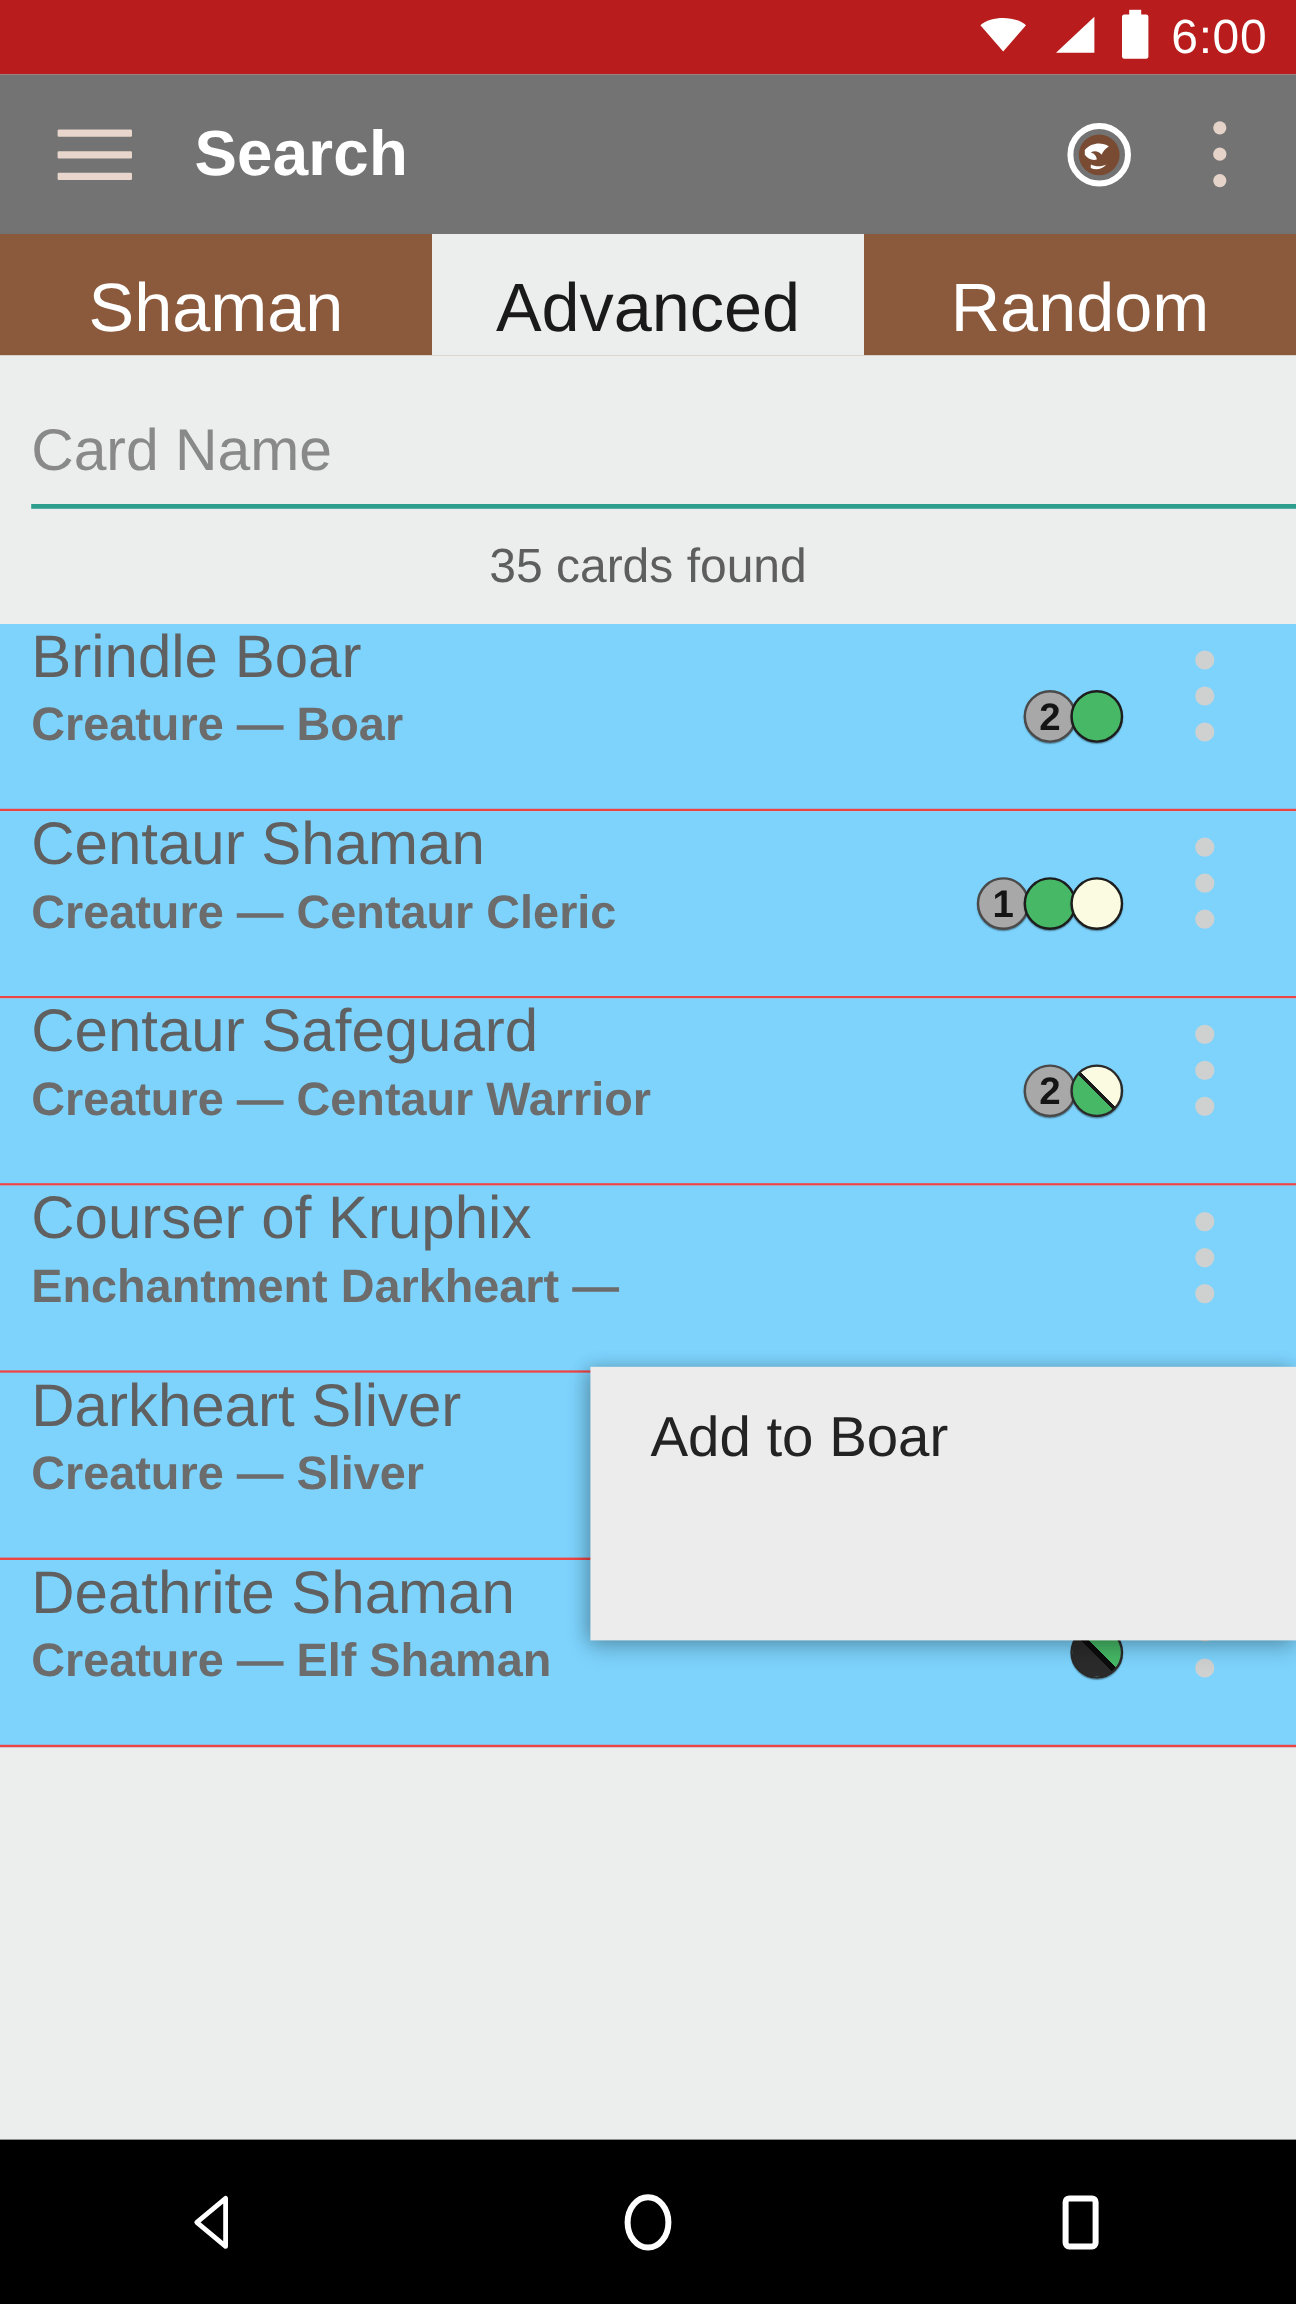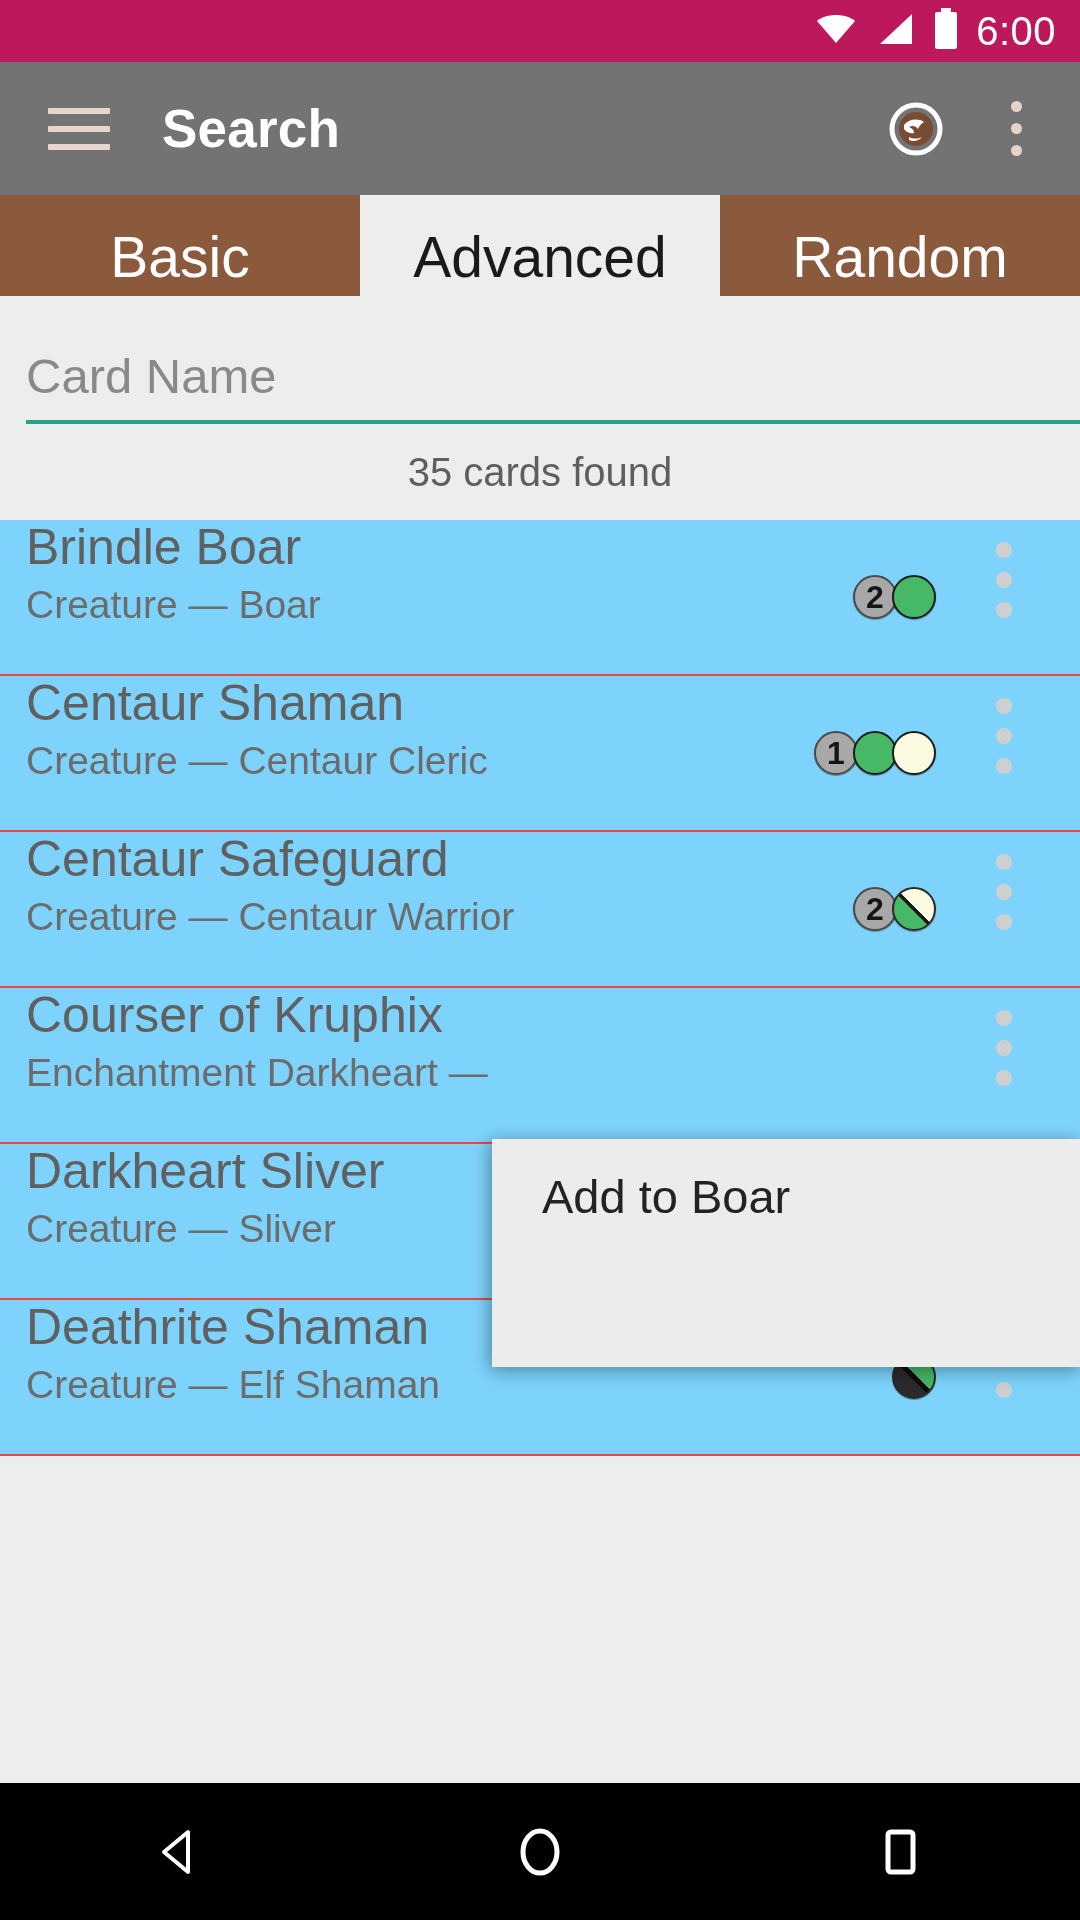--- a/index.html
+++ b/index.html
@@ -13,21 +13,21 @@
     position: relative;
     width: 1080px; height: 1920px;
     background: #eceeed;
     overflow: hidden;
   }
 
   
   .statusbar {
     position: absolute; top: 0; left: 0;
     width: 1080px; height: 62px;
-    background: #be185d;
+    background: #b91c1c;
     display: flex; align-items: center; justify-content: flex-end;
     padding-right: 24px;
   }
   .sb-icons { display: flex; align-items: center; gap: 16px; }
   .sb-clock {
     color: #ffffff; font-size: 40px; font-weight: 400;
     letter-spacing: 0.5px; margin-left: 16px;
     font-family: "Liberation Sans", sans-serif;
   }
 
@@ -123,21 +123,21 @@
     display: flex; 
     background: #7dd3fc;
   }
   .row-texts { margin-left: 26px; flex: 1; min-width: 0; }
   .card-title {
     font-size: 50px; color: #606060; line-height: 1.08;
     white-space: nowrap; font-weight: 400;
   }
   .card-type {
     font-size: 39px; color: #6c6c6c; margin-top: 9px;
-    white-space: nowrap; font-weight: 400;
+    white-space: nowrap; font-weight: 700;
   }
   .mana-group {
     display: flex; align-items: center;
     margin-right: 32px; flex: none;
   }
   .mana {
     width: 44px; height: 44px; border-radius: 50%;
     margin-left: -5px;
     border: 2px solid #2a2a2a;
     display: flex; align-items: center; justify-content: center;
@@ -237,21 +237,21 @@
     </div>
     <div class="overflow-dots">
       <i></i>
       <i></i>
       <i></i>
     </div>
   </div>
 
   <div class="tabbar">
     <div class="tab">
-      <span>Basic</span>
+      <span>Shaman</span>
     </div>
     <div class="tab active">
       <span>Advanced</span>
     </div>
     <div class="tab">
       <span>Random</span>
     </div>
   </div>
 
   <div class="search-row">

